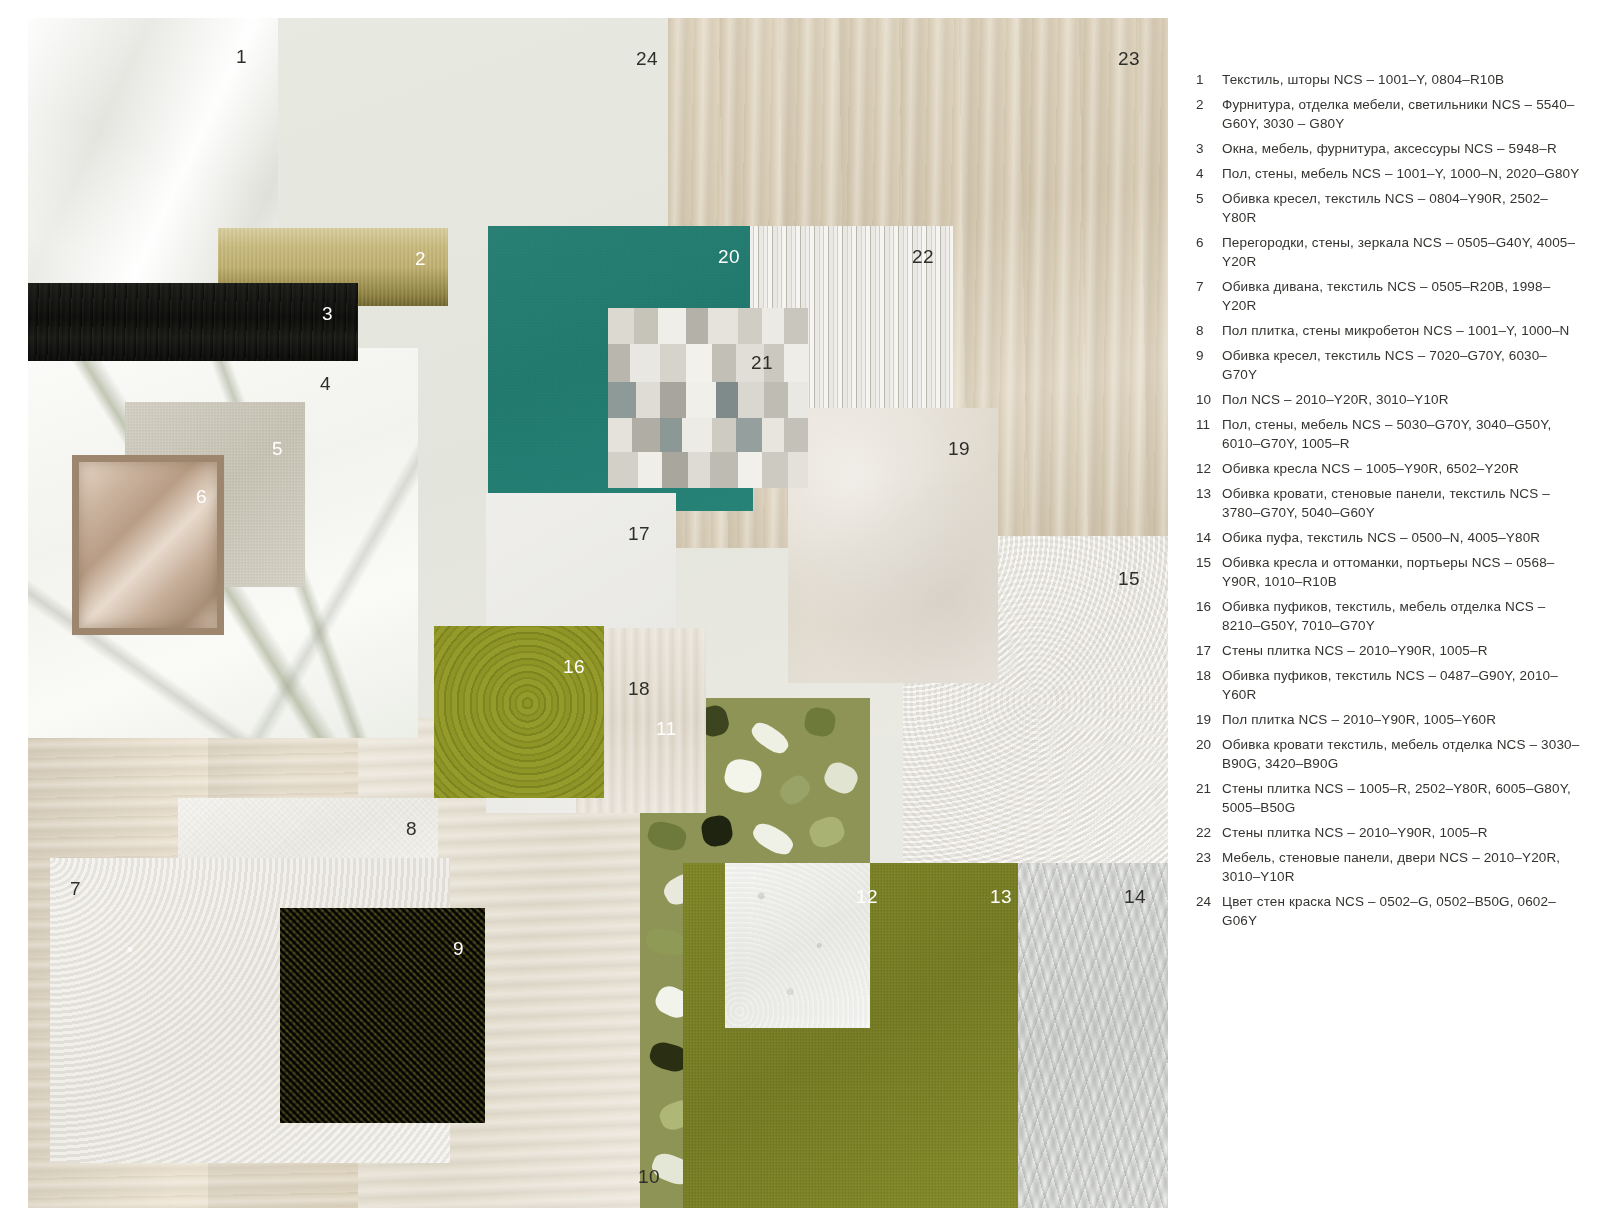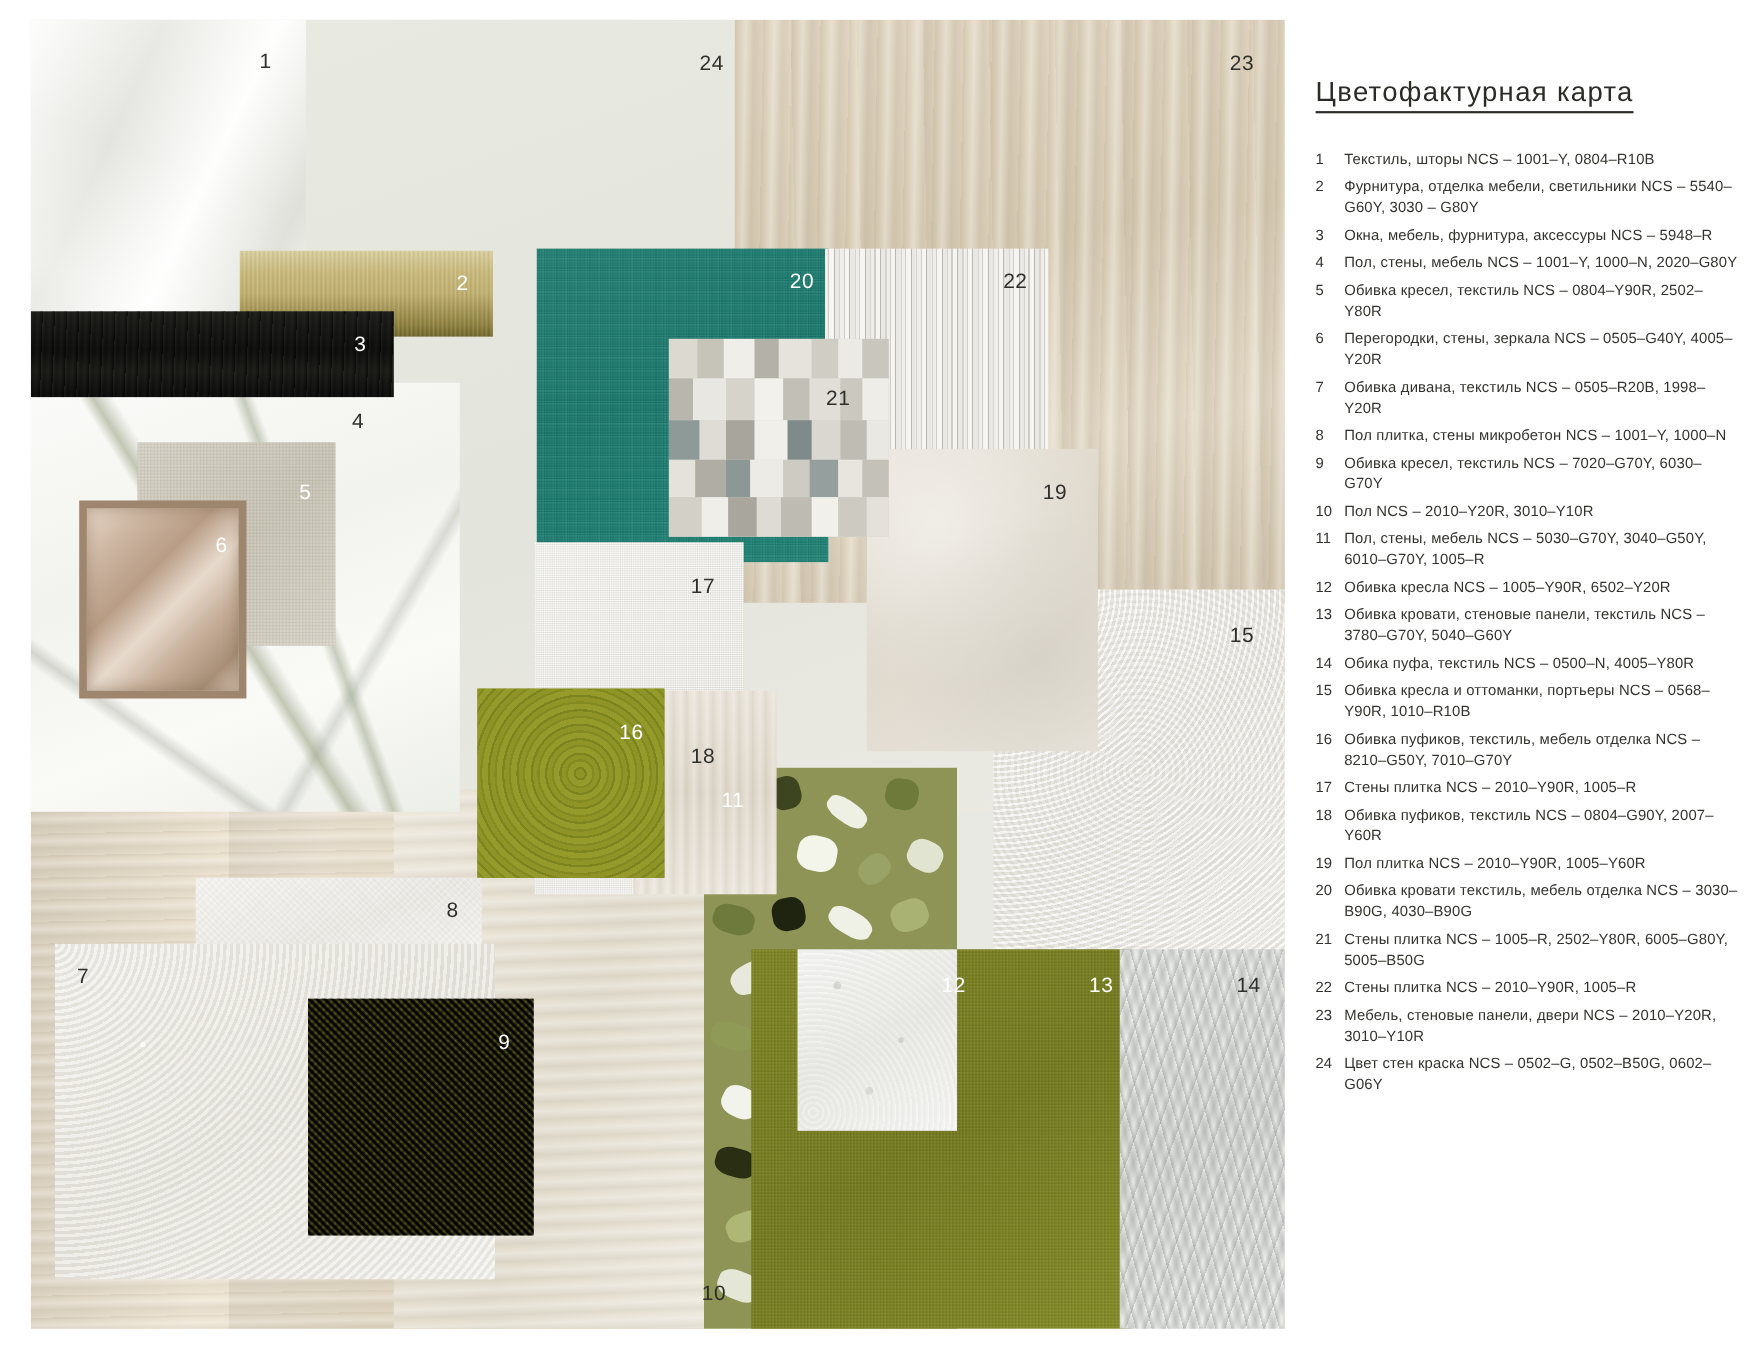--- a/index.html
+++ b/index.html
@@ -408,21 +408,20 @@
 
     <div class="swatch tex-boucle" style="left:22px; top:840px; width:400px; height:305px; z-index:26;"></div>
     <div class="num dark" style="left:42px; top:860px; z-index:61;">7</div>
 
     <div class="swatch tex-darkweave" style="left:252px; top:890px; width:205px; height:215px; z-index:28;"></div>
     <div class="num light" style="left:425px; top:920px; z-index:61;">9</div>
 
   </div>
 
   <div id="legend">
-    <div id="legend-title">Цветофактурная карта</div>
 
     <div class="legend-row">
       <div class="legend-num">1</div>
       <div class="legend-text">Текстиль, шторы NCS – 1001–Y, 0804–R10B</div>
     </div>
     <div class="legend-row">
       <div class="legend-num">2</div>
       <div class="legend-text">Фурнитура, отделка мебели, светильники NCS – 5540–G60Y, 3030 – G80Y</div>
     </div>
     <div class="legend-row">
@@ -480,29 +479,29 @@
     <div class="legend-row">
       <div class="legend-num">16</div>
       <div class="legend-text">Обивка пуфиков, текстиль, мебель отделка NCS – 8210–G50Y, 7010–G70Y</div>
     </div>
     <div class="legend-row">
       <div class="legend-num">17</div>
       <div class="legend-text">Стены плитка NCS – 2010–Y90R, 1005–R</div>
     </div>
     <div class="legend-row">
       <div class="legend-num">18</div>
-      <div class="legend-text">Обивка пуфиков, текстиль NCS – 0804–G90Y, 2007–Y60R</div>
+      <div class="legend-text">Обивка пуфиков, текстиль NCS – 0487–G90Y, 2010–Y60R</div>
     </div>
     <div class="legend-row">
       <div class="legend-num">19</div>
       <div class="legend-text">Пол плитка NCS – 2010–Y90R, 1005–Y60R</div>
     </div>
     <div class="legend-row">
       <div class="legend-num">20</div>
-      <div class="legend-text">Обивка кровати текстиль, мебель отделка NCS – 3030–B90G, 4030–B90G</div>
+      <div class="legend-text">Обивка кровати текстиль, мебель отделка NCS – 3030–B90G, 3420–B90G</div>
     </div>
     <div class="legend-row">
       <div class="legend-num">21</div>
       <div class="legend-text">Стены плитка NCS – 1005–R, 2502–Y80R, 6005–G80Y, 5005–B50G</div>
     </div>
     <div class="legend-row">
       <div class="legend-num">22</div>
       <div class="legend-text">Стены плитка NCS – 2010–Y90R, 1005–R</div>
     </div>
     <div class="legend-row">

